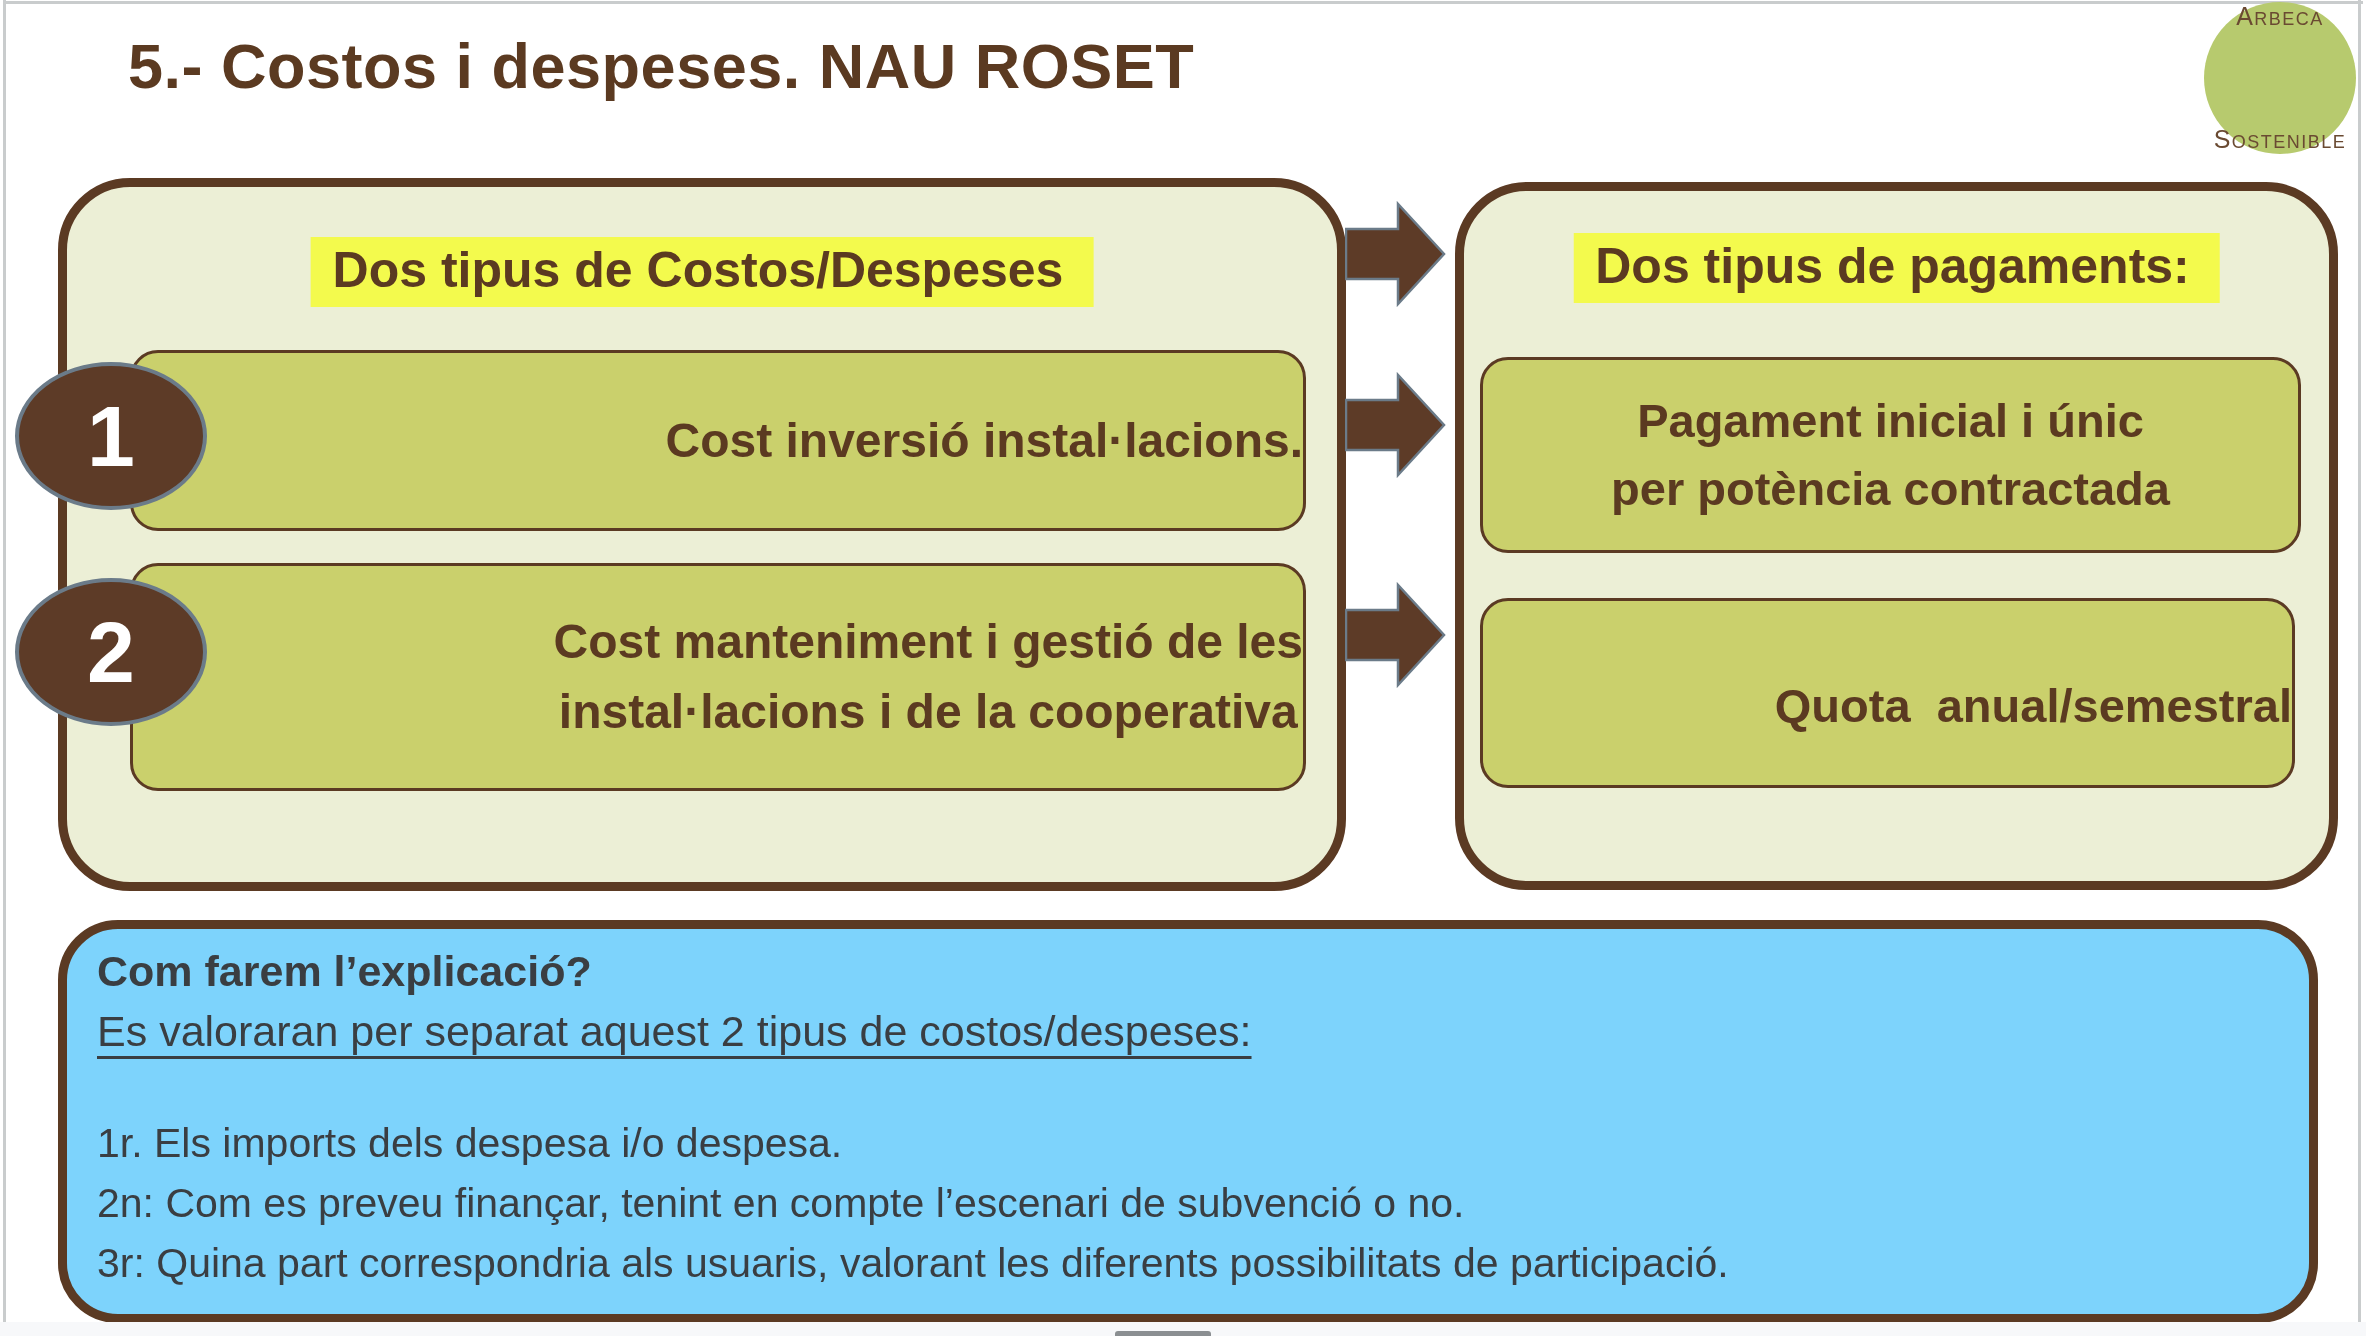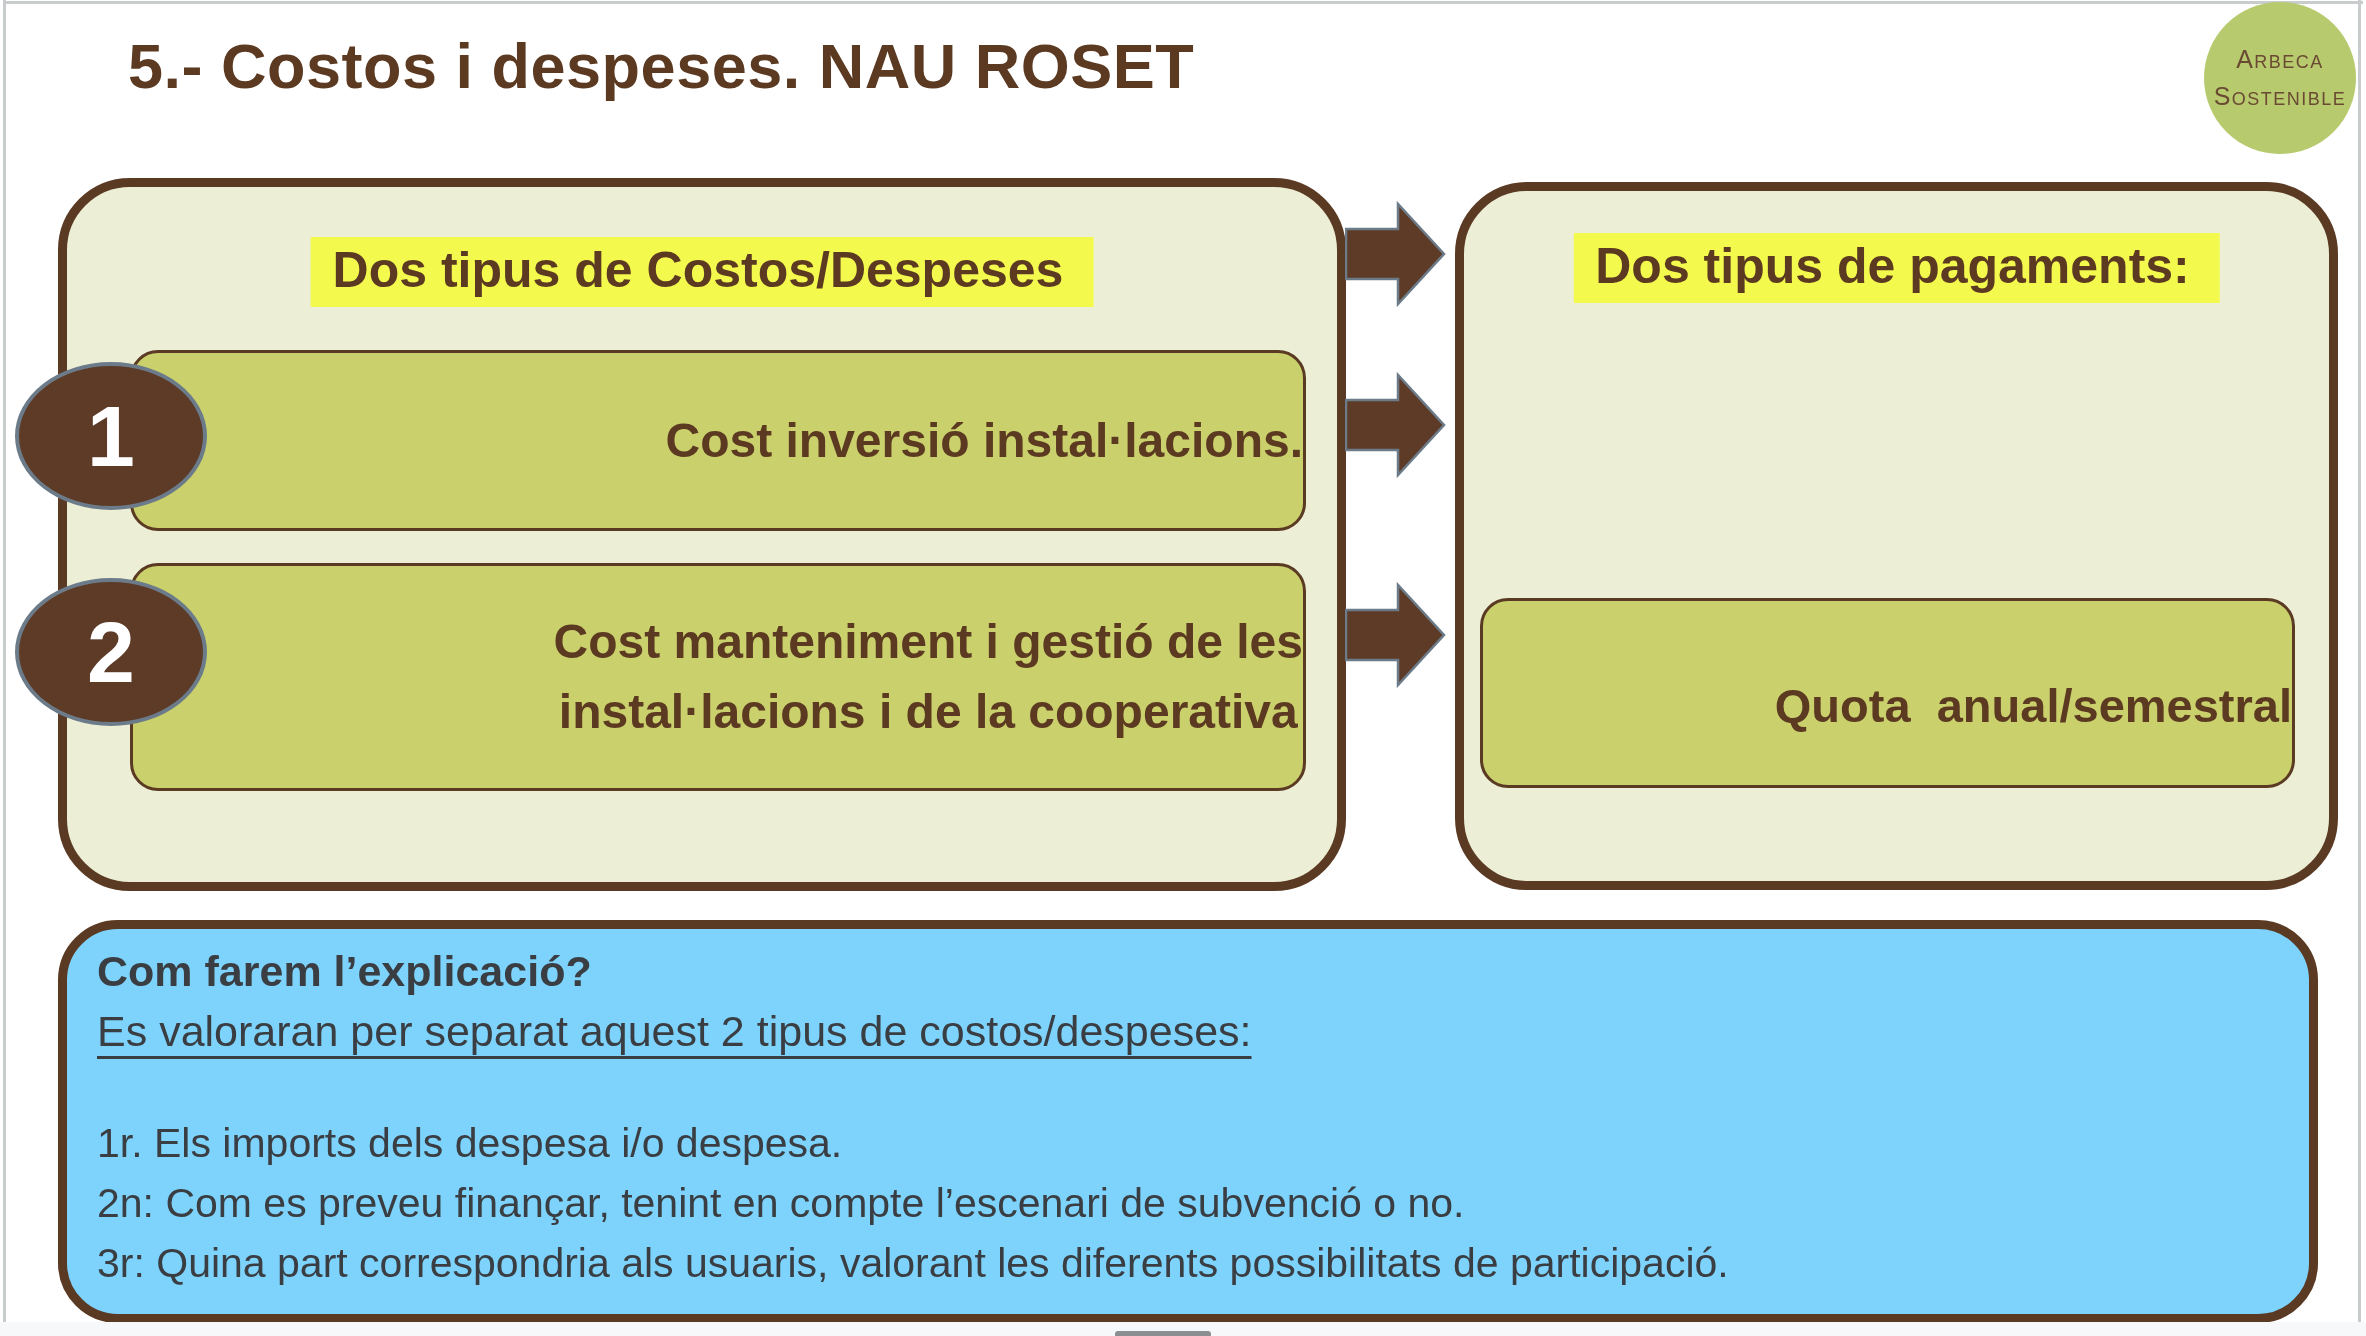--- a/index.html
+++ b/index.html
@@ -19,21 +19,21 @@
   .scroll-thumb{position:absolute;left:1115px;top:1331px;width:96px;height:5px;background:#8b8f92;border-radius:3px 3px 0 0;}
 
   .slide-title{
     position:absolute;left:128px;top:30px;
     font-size:63px;font-weight:800;color:#5b3a21;letter-spacing:0.5px;
   }
 
   .badge{
     position:absolute;left:2204px;top:2px;width:152px;height:152px;
     background:#b7ca6e;border-radius:50%;
-    display:flex;flex-direction:column;align-items:center;justify-content:center;gap:8px;
+    display:flex;flex-direction:column;align-items:center;justify-content:space-between;gap:8px;
   }
   .badge span{
     font-size:25px;color:#6a4a32;font-variant:small-caps;letter-spacing:1.5px;font-weight:500;
   }
 
   .panel{
     position:absolute;
     background:#ecefd6;
     border:9px solid #5b3a23;
     border-radius:72px;
@@ -140,20 +140,24 @@
   </svg>
   <svg class="arrow arrow-2" viewBox="0 0 102 106">
     <polygon points="1,28 53,28 53,3 99,53 53,103 53,78 1,78" fill="#5d3b27" stroke="#6b7b89" stroke-width="2.5"></polygon>
   </svg>
   <svg class="arrow arrow-3" viewBox="0 0 102 106">
     <polygon points="1,28 53,28 53,3 99,53 53,103 53,78 1,78" fill="#5d3b27" stroke="#6b7b89" stroke-width="2.5"></polygon>
   </svg>
 
   <div class="panel panel-right">
     <div class="hl">Dos tipus de pagaments:</div>
+    <div class="flow-box box-pay-1">
+      <span class="box-label">Pagament inicial i únic
+per potència contractada</span>
+    </div>
     <div class="flow-box box-pay-2">
       <span class="box-label">Quota  anual/semestral</span>
     </div>
   </div>
 
   <div class="panel-bottom">
     <div class="explain">
       <div class="heading">Com farem l’explicació?</div>
       <div class="subheading">Es valoraran per separat aquest 2 tipus de costos/despeses:</div>
       <div class="spacer"></div>

